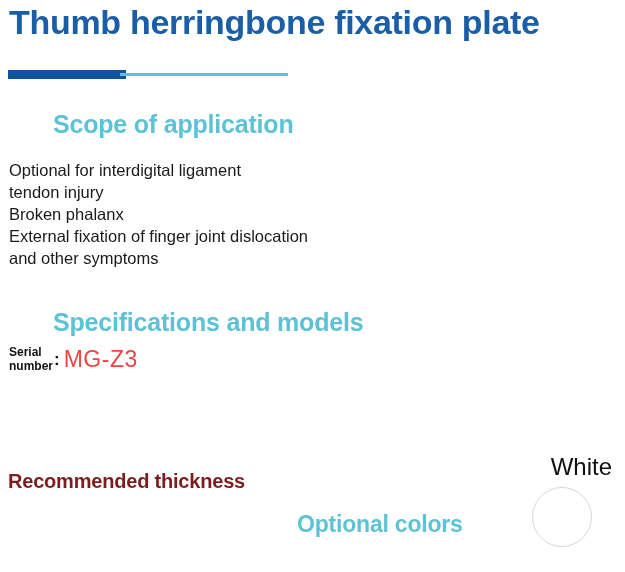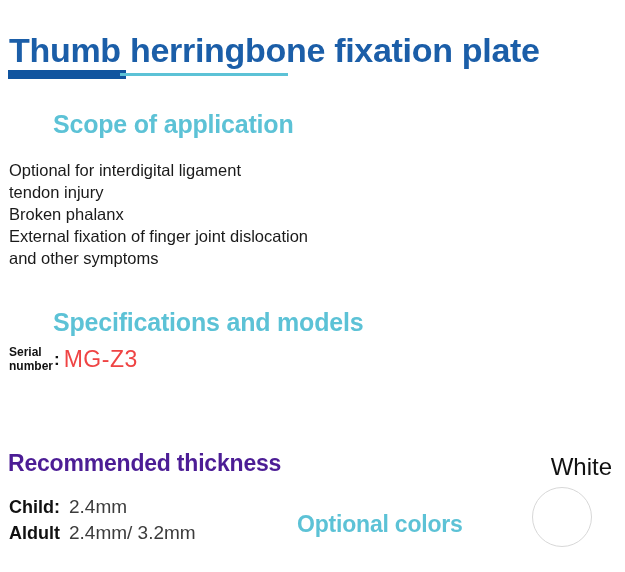--- a/index.html
+++ b/index.html
@@ -19,21 +19,21 @@
   .page {
     position: absolute;
     inset: 0;
     background: #ffffff;
   }
 
   
   .product-title {
     position: absolute;
     left: 9px;
-    top: 32px;
+    top: 4px;
     font-size: 34px;
     font-weight: bold;
     letter-spacing: -0.3px;
     color: #1b5ea8;
     white-space: nowrap;
     line-height: 1.1;
   }
 
   .title-rule {
     position: absolute;
@@ -112,24 +112,24 @@
     color: #ef4444;
     letter-spacing: 0.5px;
     white-space: nowrap;
     align-self: center;
   }
 
   
   .thickness-heading {
     position: absolute;
     left: 8px;
-    top: 450px;
-    font-size: 23px;
-    font-weight: bold;
-    color: #4c1d95;
+    top: 470px;
+    font-size: 20px;
+    font-weight: bold;
+    color: #7f1d1d;
     white-space: nowrap;
     letter-spacing: -0.2px;
   }
 
   .thickness-table {
     position: absolute;
     left: 9px;
     top: 494px;
     border-collapse: collapse;
   }
@@ -210,32 +210,20 @@
 
   <div class="serial-row">
     <span class="serial-label">Serial
 number</span>
     <span class="serial-colon">:</span>
     <span class="serial-value">MG-Z3</span>
   </div>
 
   <div class="thickness-heading">Recommended thickness</div>
 
-  <table class="thickness-table">
-    <tbody>
-      <tr>
-        <td class="label">Child:</td>
-        <td class="value">2.4mm</td>
-      </tr>
-      <tr>
-        <td class="label">Aldult</td>
-        <td class="value">2.4mm/ 3.2mm</td>
-      </tr>
-    </tbody>
-  </table>
 
   <div class="optional-colors-label">Optional colors</div>
 
   <div class="color-swatch-group">
     <div class="color-swatch-name">White</div>
     <div class="color-swatch-dot" style="background: rgb(255, 255, 255);"></div>
   </div>
 
 </div>
 

